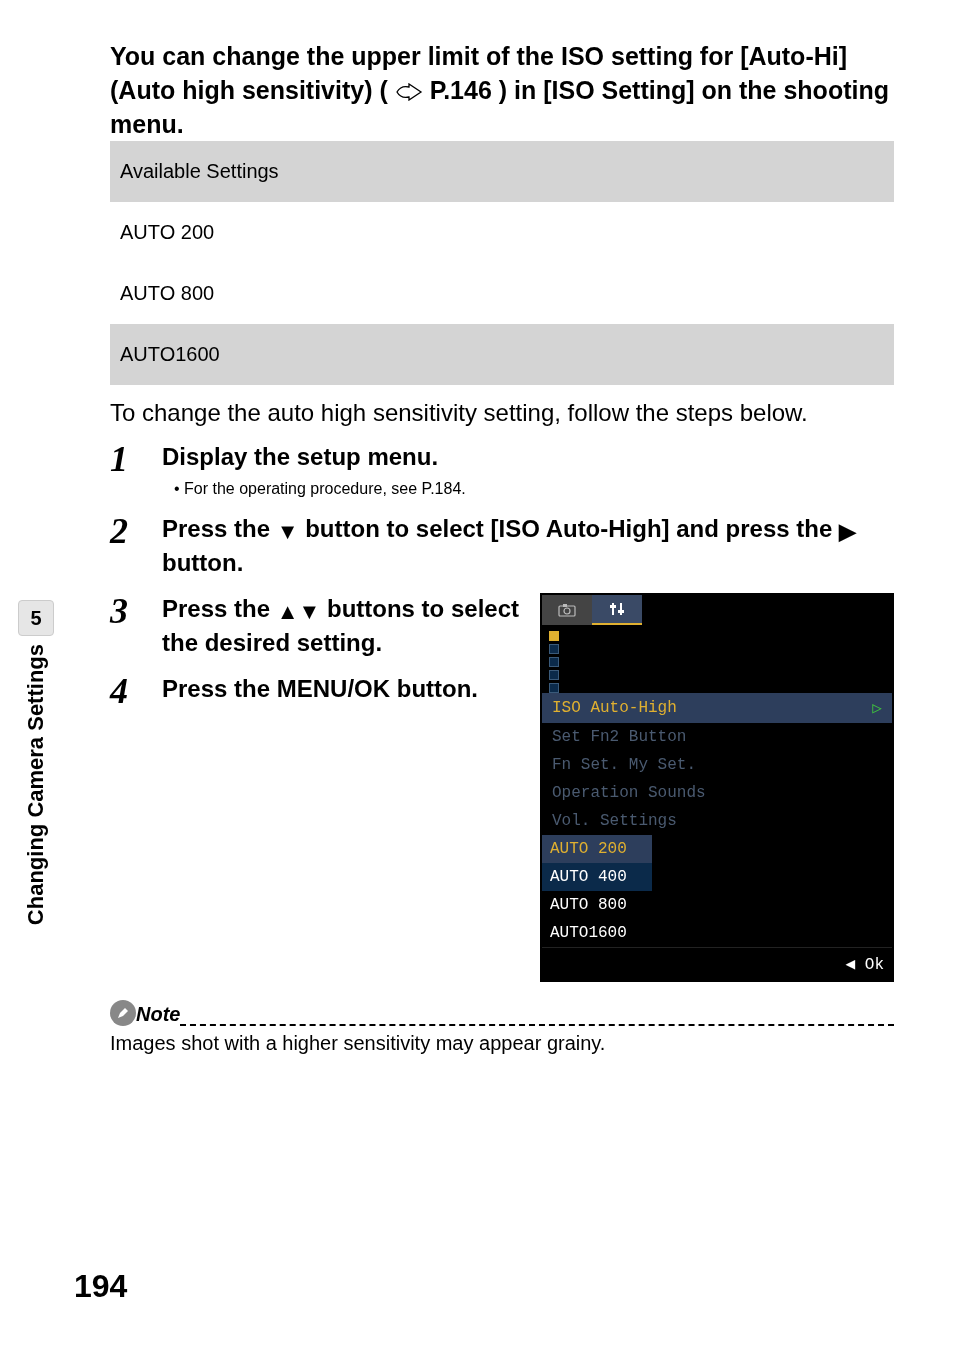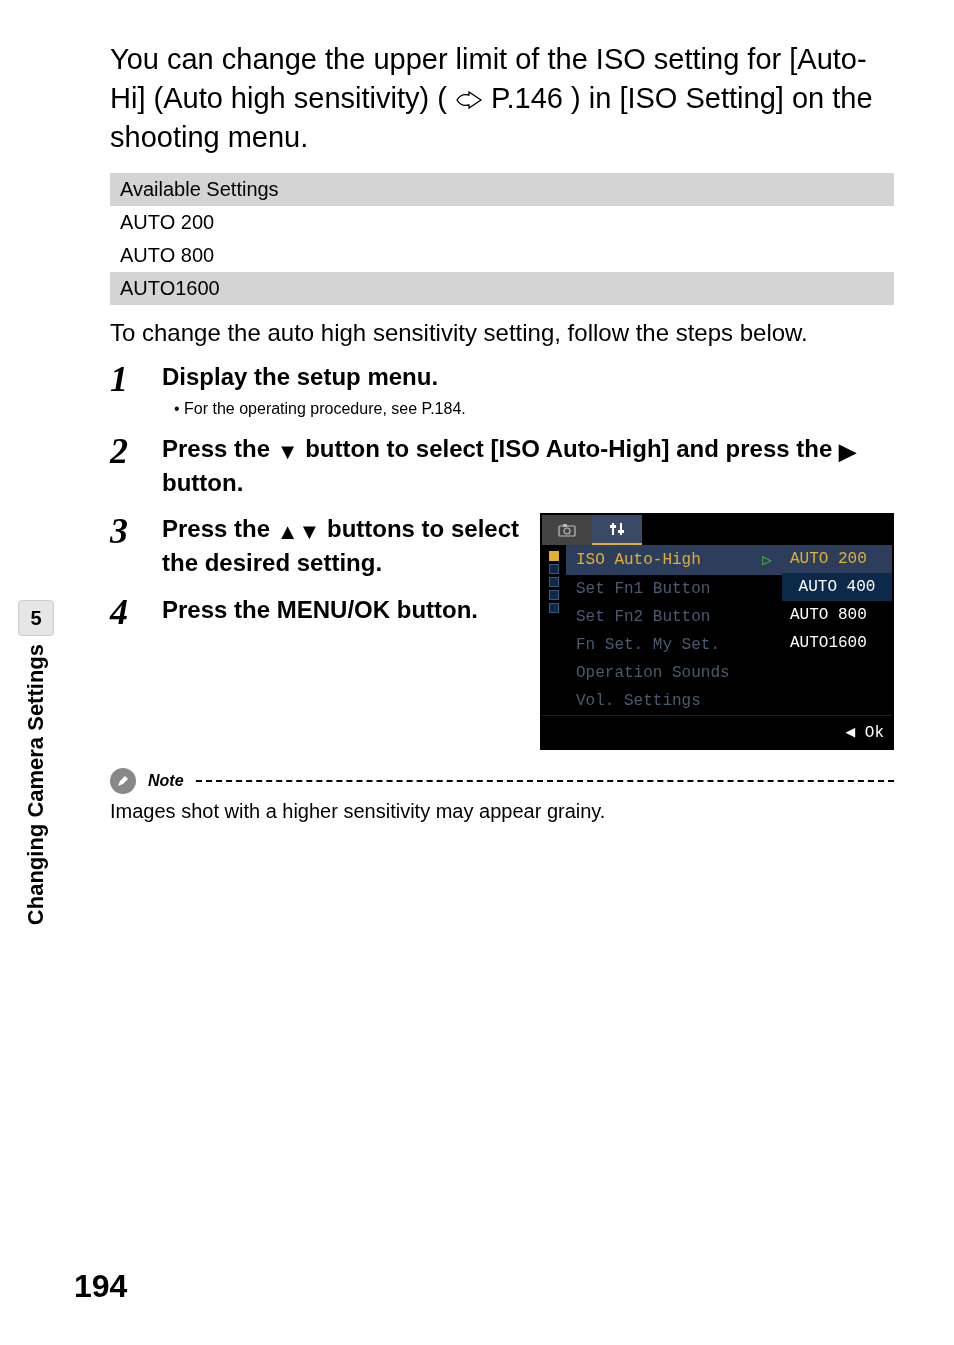--- a/index.html
+++ b/index.html
@@ -13,60 +13,60 @@
 
   .page-num { position: absolute; left: 74px; bottom: 40px; font-weight: bold; font-size: 32px; }
 
   
   .content { margin-left: 50px; }
 
   .title-block { display: flex; align-items: stretch; margin-bottom: 18px; }
   .title-bar-left { width: 22px; background: #000; border-radius: 6px 0 0 6px; }
   .title-bar-body { flex: 1; background: #4d4d4d; color: #fff; font-weight: 900; font-size: 34px; line-height: 1.35; padding: 10px 18px 14px; font-family: "Arial Black", Arial, sans-serif; border-radius: 0 6px 6px 0; }
 
-  .intro { font-size: 29px; line-height: 1.35; margin-bottom: 16px; }
+  .intro { font-size: 25px; line-height: 1.35; margin-bottom: 0; font-weight: bold; }
   .referencehand { display: inline-flex; align-items: center; vertical-align: middle; }
 
   .table { width: 100%; border-collapse: collapse; font-size: 20px; margin-bottom: 14px; }
-  .table td { padding: 5px 10px; }
+  .table td { padding: 19px 10px; }
   .shade { background: #d4d4d4; }
 
   .sentence { font-size: 24px; margin-bottom: 14px; }
 
   .steps { list-style: none; }
   .step { display: flex; gap: 18px; margin-bottom: 14px; }
   .stepnum { font-family: "Brush Script MT", cursive; font-style: italic; font-weight: bold; font-size: 36px; width: 34px; flex-shrink: 0; line-height: 1; }
   .steptext { flex: 1; font-size: 24px; font-weight: bold; line-height: 1.35; }
   .subbullet { font-weight: normal; font-size: 16px; margin-top: 4px; margin-left: 12px; }
   .tri { font-size: 22px; vertical-align: -2px; }
 
   
   .row34 { display: flex; gap: 18px; align-items: flex-start; }
   .col-steps { flex: 1; }
   .lcd { width: 354px; flex-shrink: 0; border: 2px solid #000; font-family: "Courier New", monospace; font-size: 16px; overflow: hidden; }
   .lcd-top { display: flex; background: #000; height: 30px; }
   .lcd-tab { width: 50px; display: flex; align-items: center; justify-content: center; }
   .lcd-tab.cam { background: #444; color: #bbb; }
   .lcd-tab.set { background: #3a4a66; color: #fff; border-bottom: 2px solid #e0b030; }
-  .lcd-body { display: flex; background: #000; }
+  .lcd-body { display: flex; background: #000; flex-direction: column; }
   .lcd-left { width: 24px; display: flex; flex-direction: column; align-items: center; padding-top: 6px; gap: 3px; }
   .lcd-left .sq { width: 10px; height: 10px; background: #0b2a4a; border: 1px solid #3a5a7a; }
   .lcd-left .sq.first { background: #e0b030; border-color: #e0b030; }
   .lcd-menu { flex: 1; background: #000; }
   .lcd-menu .item { padding: 5px 10px; color: #4a5a70; }
   .lcd-menu .item.sel { background: #2d3e5c; color: #e0b030; display: flex; justify-content: space-between; align-items: center; }
   .lcd-options { width: 110px; }
   .lcd-options .opt { padding: 5px 8px; color: #fff; background: #000; }
   .lcd-options .opt.sel { background: #2d3e5c; color: #e0b030; }
-  .lcd-options .opt.high { background: #0b2a4a; color: #fff; text-align: center; }
+  .lcd-options .opt.high { background: #0b2a4a; color: #fff; }
   .lcd-foot { background: #000; color: #fff; padding: 6px 8px; text-align: right; border-top: 1px solid #222; }
 
   
   .note-block { margin-top: 18px; }
-  .note-head { display: flex; align-items: center; gap: 12px; font-style: italic; font-weight: bold; font-size: 16px; }
+  .note-head { display: flex; align-items: flex-end; gap: 0; font-style: italic; font-weight: bold; font-size: 20px; }
   .note-icon { width: 26px; height: 26px; border-radius: 50%; background: #888; display: inline-flex; align-items: center; justify-content: center; color: #fff; font-size: 16px; }
   .note-dashes { flex: 1; border-top: 2px dashed #000; height: 0; }
   .note-body { font-size: 20px; margin-top: 6px; }
 
   
   svg { vertical-align: middle; }
 </style>
 </head>
 <body>
 
@@ -180,21 +180,20 @@
               <div class="sq"></div>
               <div class="sq"></div>
               <div class="sq"></div>
               <div class="sq"></div>
             </div>
             <div class="lcd-menu">
               <div class="item sel">
                 <span>ISO Auto-High</span>
                 <span style="color:#3fbf3f;">▷</span>
               </div>
-              <div class="item">Set Fn1 Button</div>
               <div class="item">Set Fn2 Button</div>
               <div class="item">Fn Set. My Set.</div>
               <div class="item">Operation Sounds</div>
               <div class="item">Vol. Settings</div>
             </div>
             <div class="lcd-options">
               <div class="opt sel">AUTO 200</div>
               <div class="opt high">AUTO 400</div>
               <div class="opt">AUTO 800</div>
               <div class="opt">AUTO1600</div>

